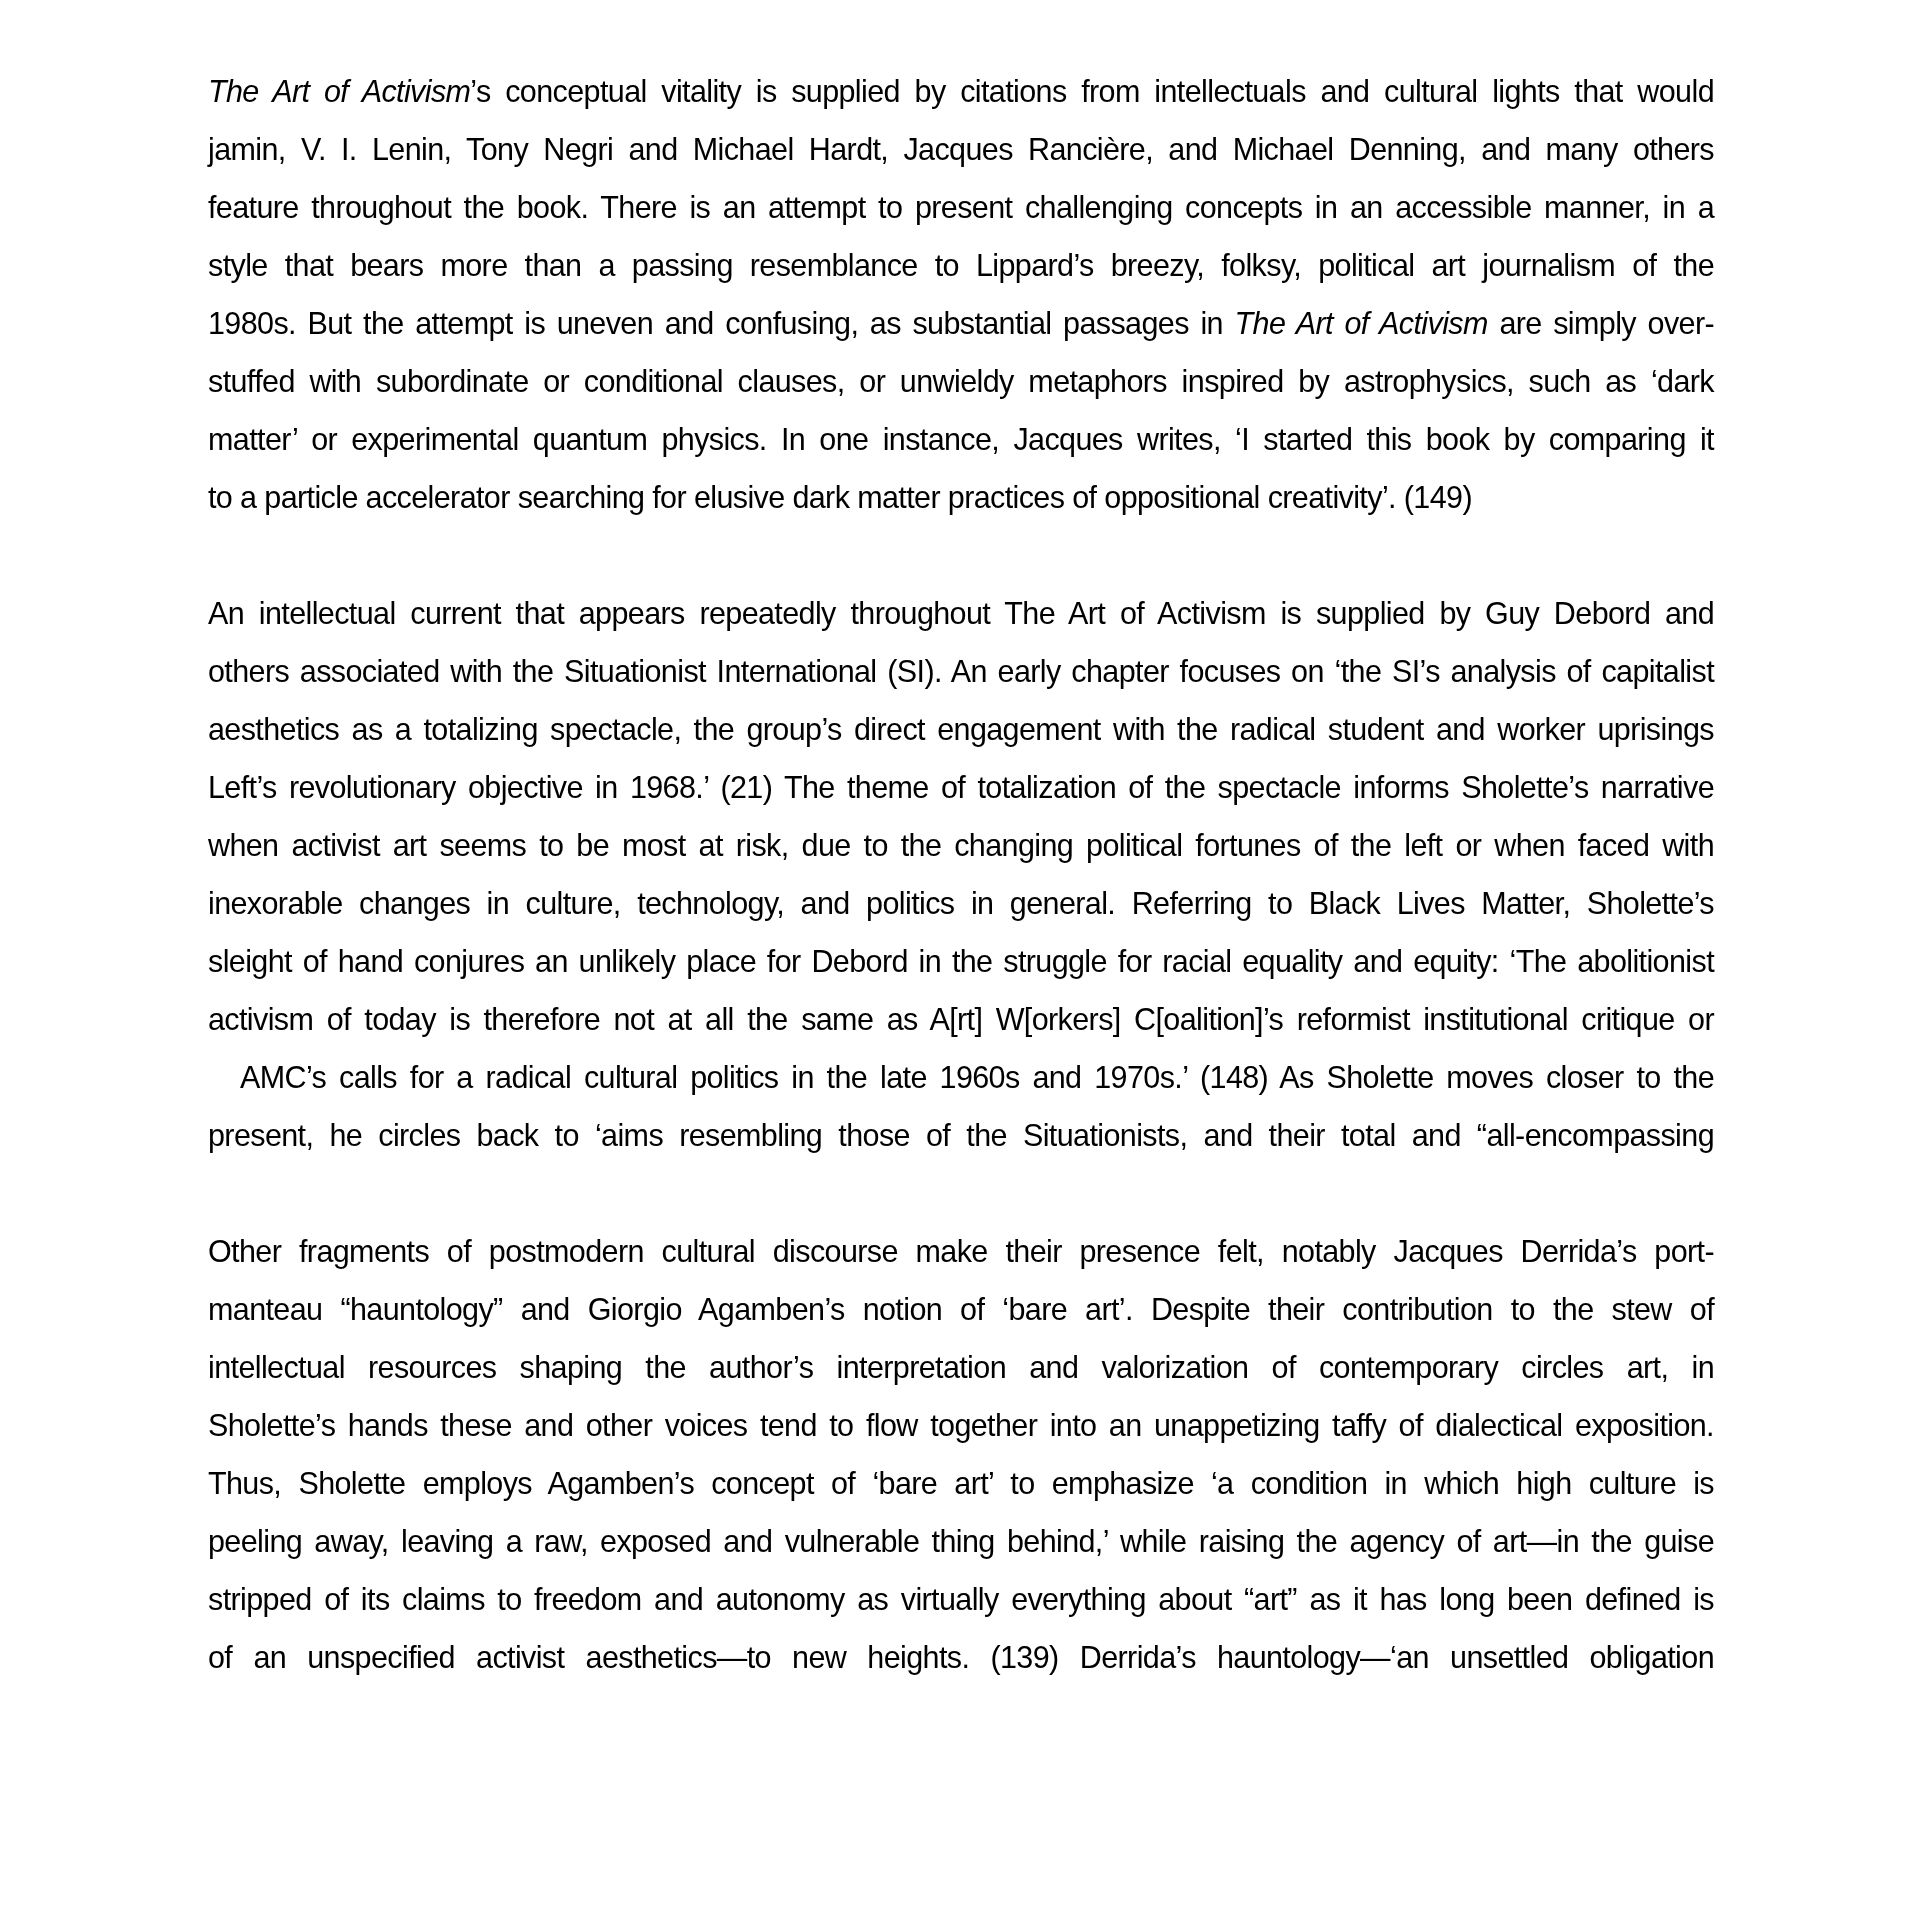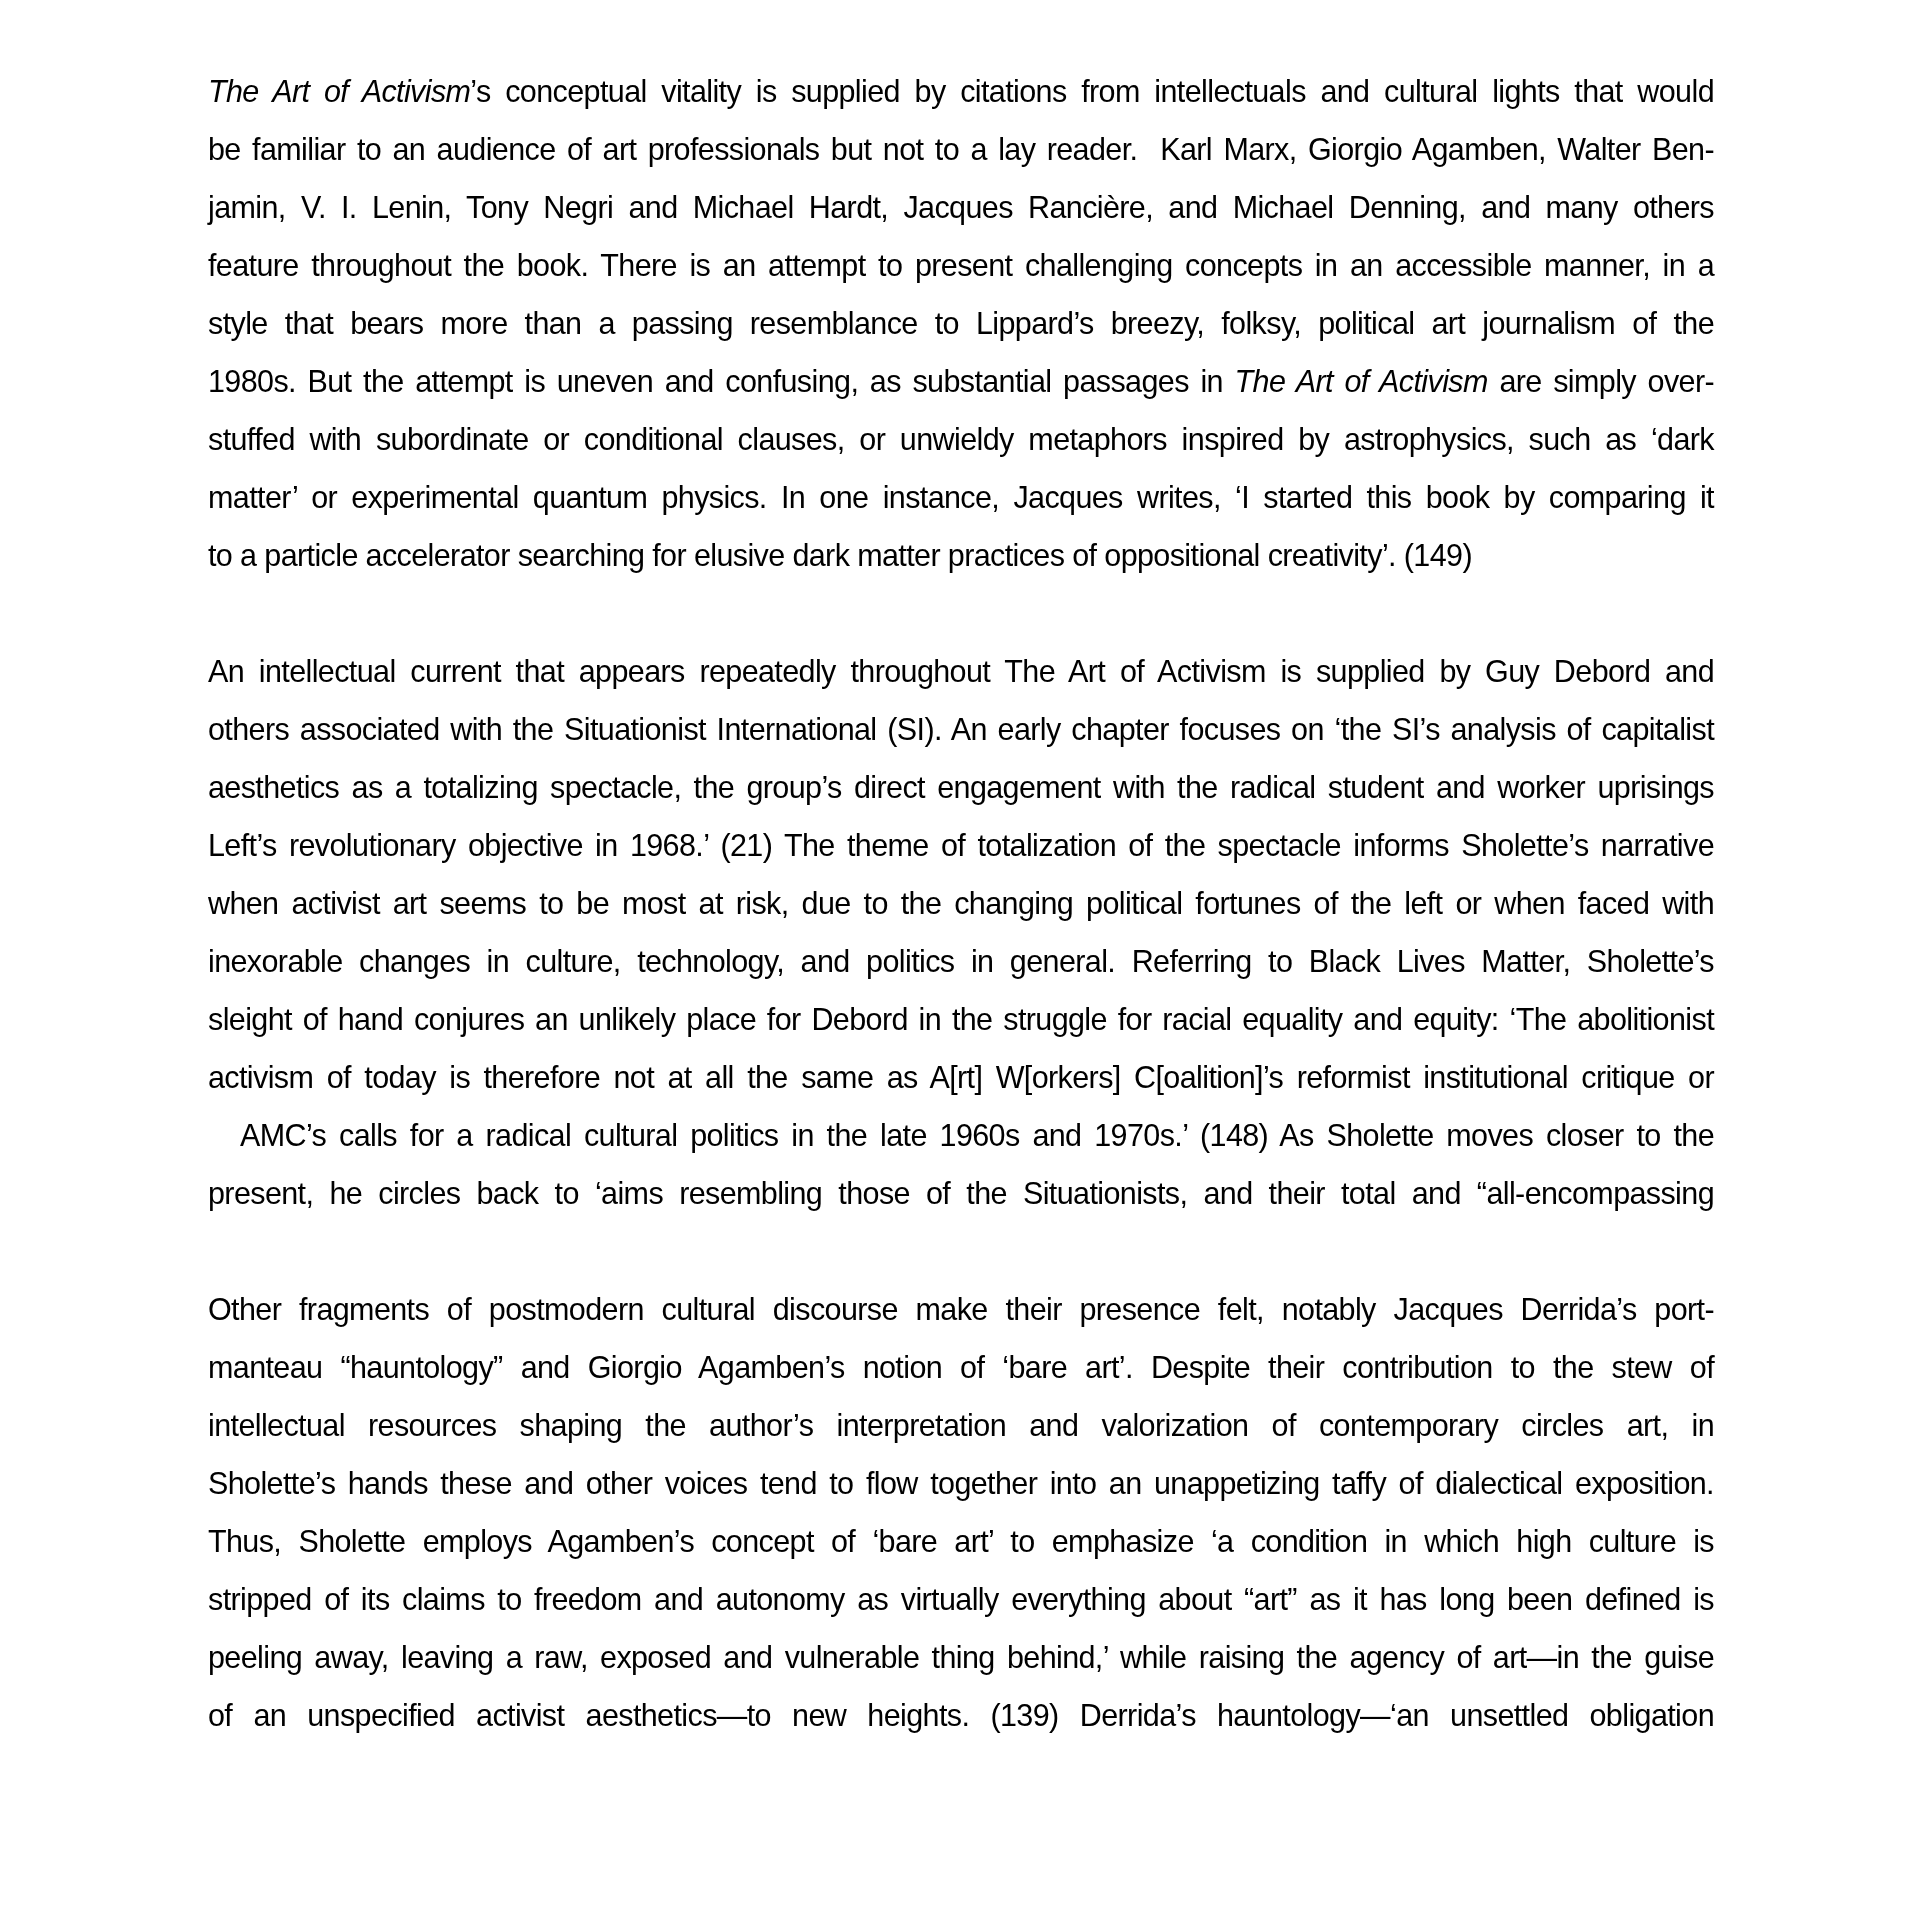--- a/index.html
+++ b/index.html
@@ -45,21 +45,20 @@
     font-style: italic;
   }
 </style>
 </head>
 <body>
 
 <div class="page" style="background: rgb(255, 255, 255);">
   <div class="text-column" style="color: #000000;">
       <div class="paragraph">
         <div class="line" style="white-space: normal;"><span class="italic">The Art of Activism</span><span>’s conceptual vitality is supplied by citations from intellectuals and cultural lights that would</span></div>
-        <div class="line" style="white-space: normal;"><span>be familiar to an audience of art professionals but not to a lay reader.&nbsp; Karl Marx, Giorgio Agamben, Walter Ben-</span></div>
         <div class="line" style="white-space: normal;"><span>jamin, V. I. Lenin, Tony Negri and Michael Hardt, Jacques Rancière, and Michael Denning, and many others</span></div>
         <div class="line" style="white-space: normal;"><span>feature throughout the book. There is an attempt to present challenging concepts in an accessible manner, in a</span></div>
         <div class="line" style="white-space: normal;"><span>style that bears more than a passing resemblance to Lippard’s breezy, folksy, political art journalism of the</span></div>
         <div class="line" style="white-space: normal;"><span>1980s. But the attempt is uneven and confusing, as substantial passages in </span><span class="italic">The Art of Activism</span><span> are simply over-</span></div>
         <div class="line" style="white-space: normal;"><span>stuffed with subordinate or conditional clauses, or unwieldy metaphors inspired by astrophysics, such as ‘dark</span></div>
         <div class="line" style="white-space: normal;"><span>matter’ or experimental quantum physics. In one instance, Jacques writes, ‘I started this book by comparing it</span></div>
         <div class="line para-end" style="white-space: normal;"><span>to a particle accelerator searching for elusive dark matter practices of oppositional creativity’. (149)</span></div>
       </div>
       <div class="paragraph">
         <div class="line" style="white-space: normal;"><span>An intellectual current that appears repeatedly throughout The Art of Activism is supplied by Guy Debord and</span></div>
@@ -72,19 +71,19 @@
         <div class="line" style="white-space: normal;"><span>activism of today is therefore not at all the same as A[rt] W[orkers] C[oalition]’s reformist institutional critique or</span></div>
         <div class="line" style="white-space: normal; margin-left: 32px;"><span>AMC’s calls for a radical cultural politics in the late 1960s and 1970s.’ (148) As Sholette moves closer to the</span></div>
         <div class="line" style="white-space: normal;"><span>present, he circles back to ‘aims resembling those of the Situationists, and their total and “all-encompassing</span></div>
       </div>
       <div class="paragraph">
         <div class="line" style="white-space: normal;"><span>Other fragments of postmodern cultural discourse make their presence felt, notably Jacques Derrida’s port-</span></div>
         <div class="line" style="white-space: normal;"><span>manteau “hauntology” and Giorgio Agamben’s notion of ‘bare art’. Despite their contribution to the stew of</span></div>
         <div class="line" style="white-space: normal;"><span>intellectual resources shaping the author’s interpretation and valorization of contemporary circles art, in</span></div>
         <div class="line" style="white-space: normal;"><span>Sholette’s hands these and other voices tend to flow together into an unappetizing taffy of dialectical exposition.</span></div>
         <div class="line" style="white-space: normal;"><span>Thus, Sholette employs Agamben’s concept of ‘bare art’ to emphasize ‘a condition in which high culture is</span></div>
+        <div class="line" style="white-space: normal;"><span>peeling away, leaving a raw, exposed and vulnerable thing behind,’ while raising the agency of art—in the guise</span></div>
         <div class="line" style="white-space: normal;"><span>stripped of its claims to freedom and autonomy as virtually everything about “art” as it has long been defined is</span></div>
-        <div class="line" style="white-space: normal;"><span>peeling away, leaving a raw, exposed and vulnerable thing behind,’ while raising the agency of art—in the guise</span></div>
         <div class="line" style="white-space: normal;"><span>of an unspecified activist aesthetics—to new heights. (139) Derrida’s hauntology—‘an unsettled obligation</span></div>
       </div>
     </div>
 </div>
 
 
 </body></html>

